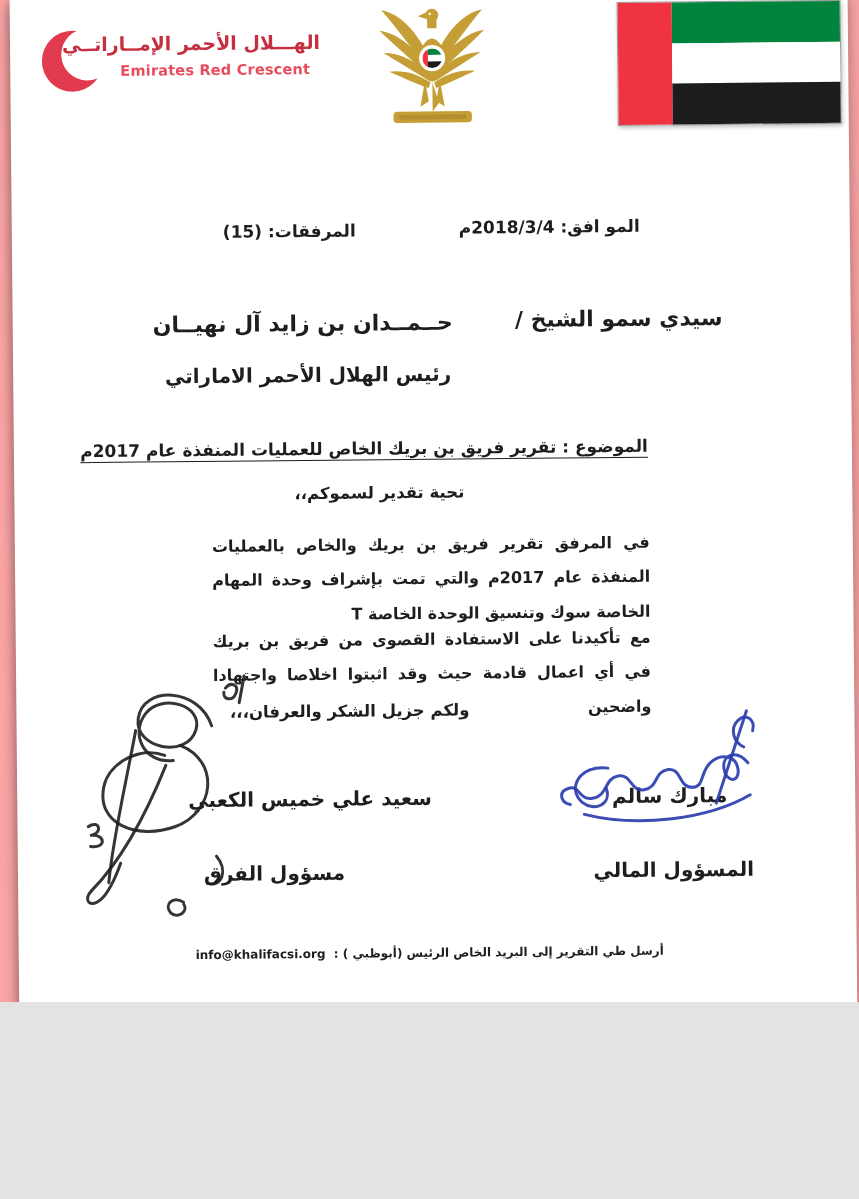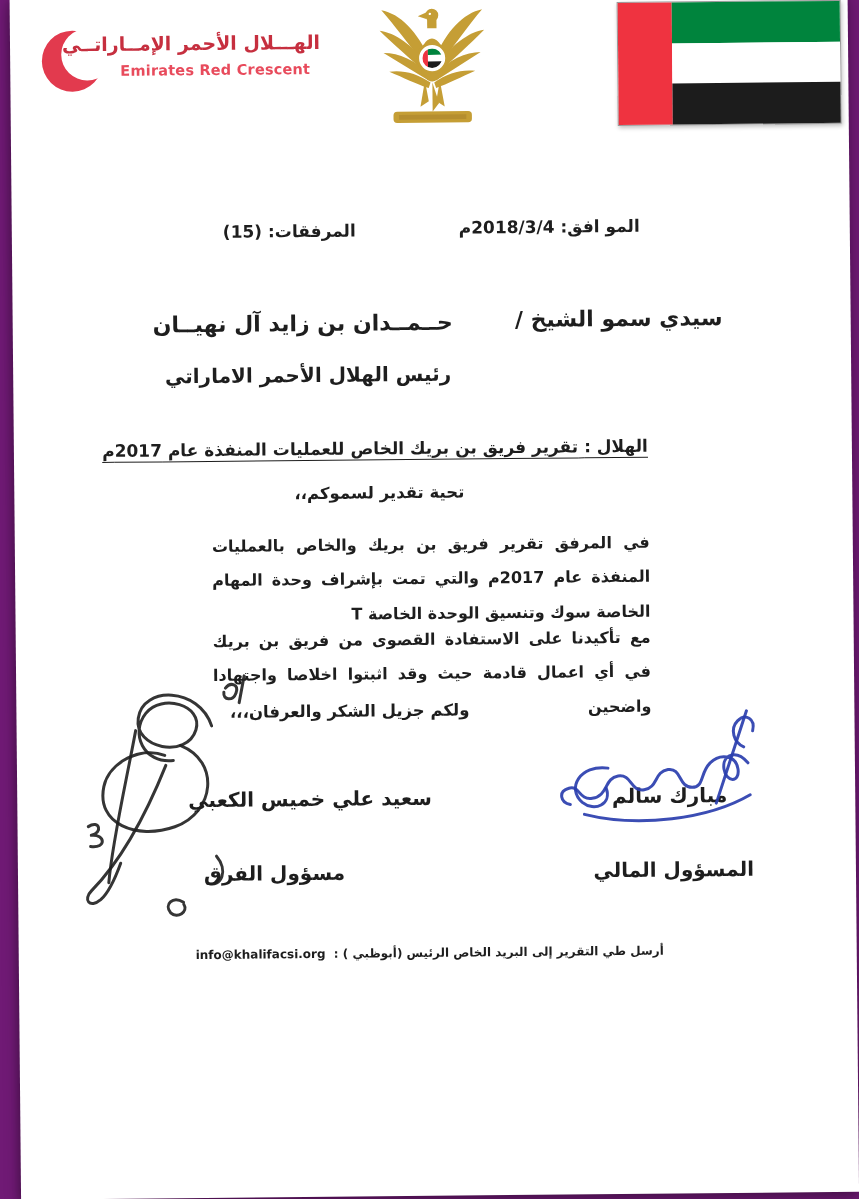--- a/index.html
+++ b/index.html
@@ -1,18 +1,18 @@
 <!DOCTYPE html>
 <html lang="ar" style="--paper: #ffffff; --crescent-red: #e23a4e; --logo-red: #c62f3f; --emblem-gold: #c59e35; --flag-red: #ef3340; --flag-green: #00843d; --flag-black: #1c1c1c; --signature-blue: #2a3eae; --signature-black: #1f1f1f;"><head>
 <meta charset="utf-8">
 <style>
   * { margin:0; padding:0; box-sizing:border-box; }
   html,body { width:859px; height:1199px; overflow:hidden; }
   body { background:#e3e3e3; font-family:"DejaVu Sans", sans-serif; color:#1e1e1e; }
-  .stage { position:relative; width:859px; height:1199px; overflow:hidden; background:#701a75; }
+  .stage { position:relative; width:859px; height:1002px; overflow:hidden; background:#fca5a5; }
 
   .paper {
     position:absolute; left:13px; top:-5px; width:838px; height:1200px;
     background: var(--paper, #fff);
     transform: rotate(-0.55deg);
     transform-origin: 60% 30%;
     box-shadow: 0 6px 16px rgba(0,0,0,.35), -3px 0 6px rgba(0,0,0,.12);
   }
   .paper > * { position:absolute; }
   .ar { direction:rtl; white-space:nowrap; }
@@ -142,21 +142,21 @@
     </div>
 
     <div class="date ar">المو افق: 2018/3/4م</div>
     <div class="attachments ar">المرفقات: (15)</div>
 
     <div class="salutation ar">سيدي سمو الشيخ /</div>
     <div class="recipient-name ar">حــمــدان بن زايد آل نهيــان</div>
     <div class="recipient-title ar">رئيس الهلال الأحمر الاماراتي</div>
 
     <div class="subject ar">
-      <span>الهلال :</span>
+      <span>الموضوع :</span>
       <span>تقرير فريق بن بريك الخاص للعمليات المنفذة عام 2017م</span>
     </div>
 
     <div class="greeting ar">تحية تقدير لسموكم،،</div>
     <p class="para p1">في المرفق تقرير فريق بن بريك والخاص بالعمليات المنفذة عام 2017م والتي تمت بإشراف وحدة المهام الخاصة سوك وتنسيق الوحدة الخاصة T</p>
     <p class="para p2">مع تأكيدنا على الاستفادة القصوى من فريق بن بريك في أي اعمال قادمة حيث وقد اثبتوا اخلاصا واجتهادا واضحين</p>
     <div class="closing ar">ولكم جزيل الشكر والعرفان،،،</div>
 
     <div class="sig-name sig-right-name ar">مبارك سالم</div>
     <div class="sig-title sig-right-title ar">المسؤول المالي</div>

